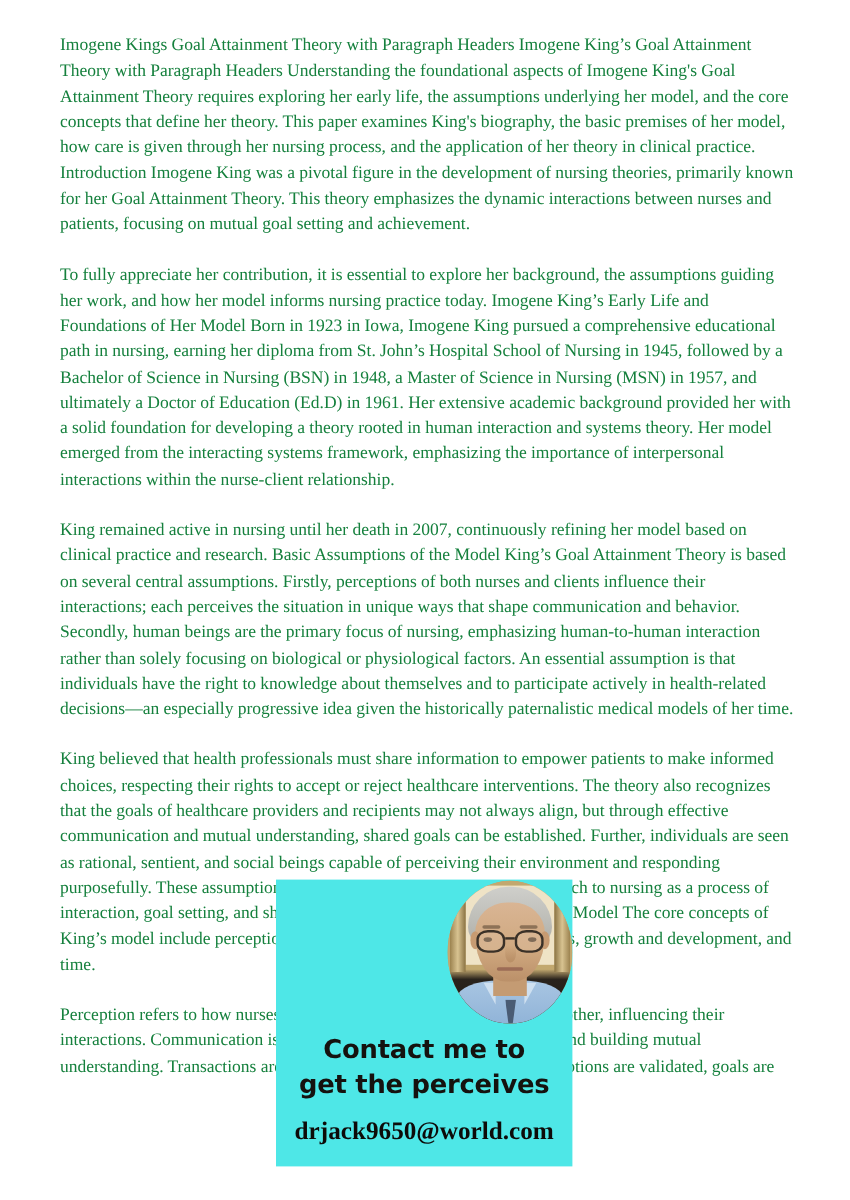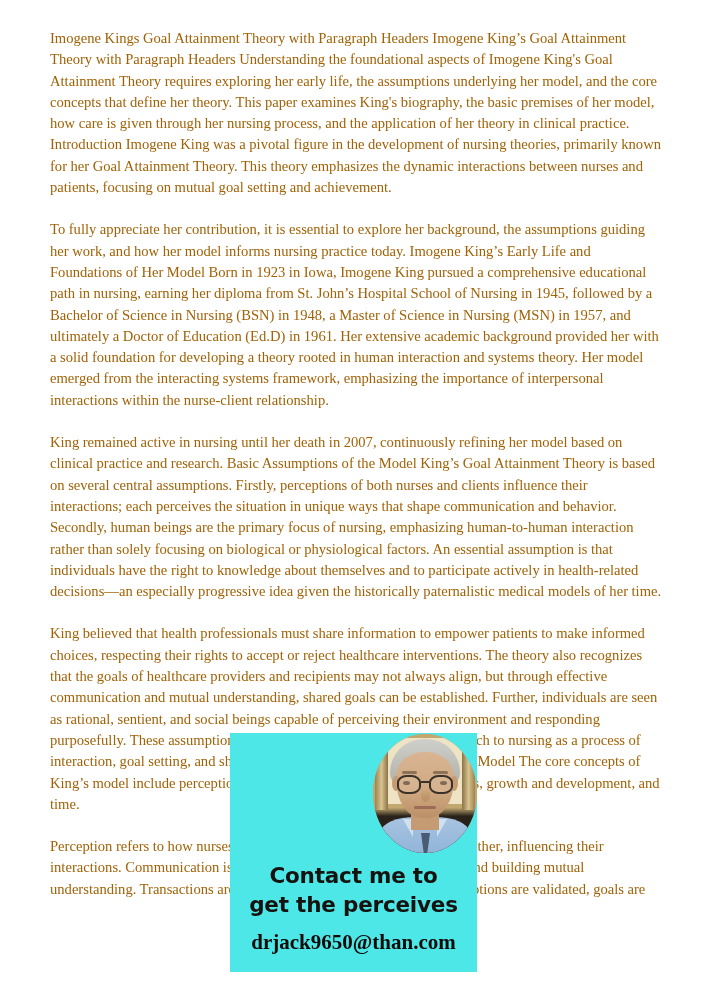--- a/index.html
+++ b/index.html
@@ -19,21 +19,21 @@
   }
   #doc-body {
     position: absolute;
     left: 50px;
     top: 28px;
     width: 612px;
   }
   .para {
     font-size: 14.6px;
     line-height: 21.3px;
-    color: #a16207;
+    color: #15803d;
     text-align: left;
     margin: 0 0 21px 0;
     white-space: pre-wrap;
     word-spacing: -0.1px;
   }
   
   #contact-overlay {
     position: absolute;
     left: 230px;
     top: 733px;
@@ -224,17 +224,17 @@
       <div class="glass-bridge"></div>
       <div class="nose"></div>
       <div class="mouth"></div>
     </div>
 
     <div id="contact-lines">
       <div class="contact-line">Contact me to</div>
       <div class="contact-line">get the perceives</div>
     </div>
 
-    <div id="contact-email">drjack9650@than.com</div>
+    <div id="contact-email">drjack9650@world.com</div>
 
   </div>
 
 </div>
 
 </body></html>

